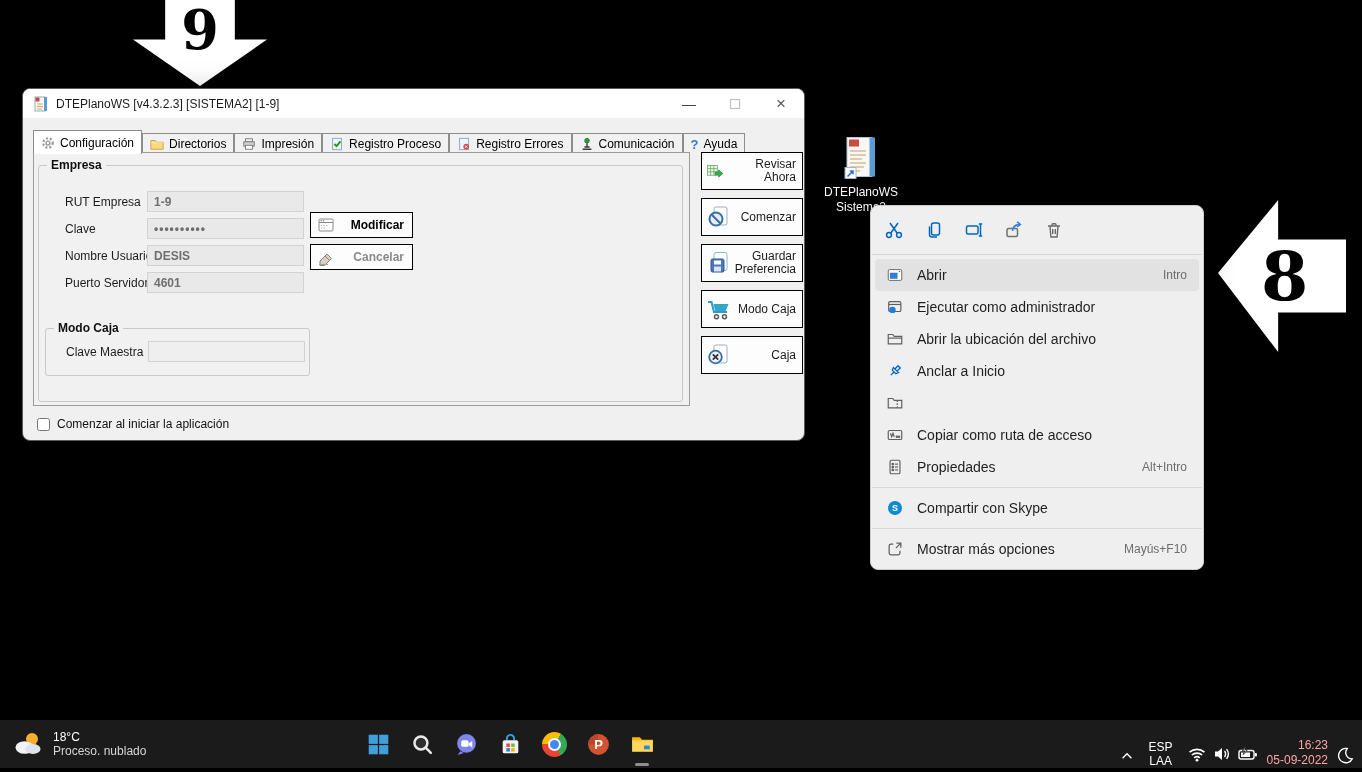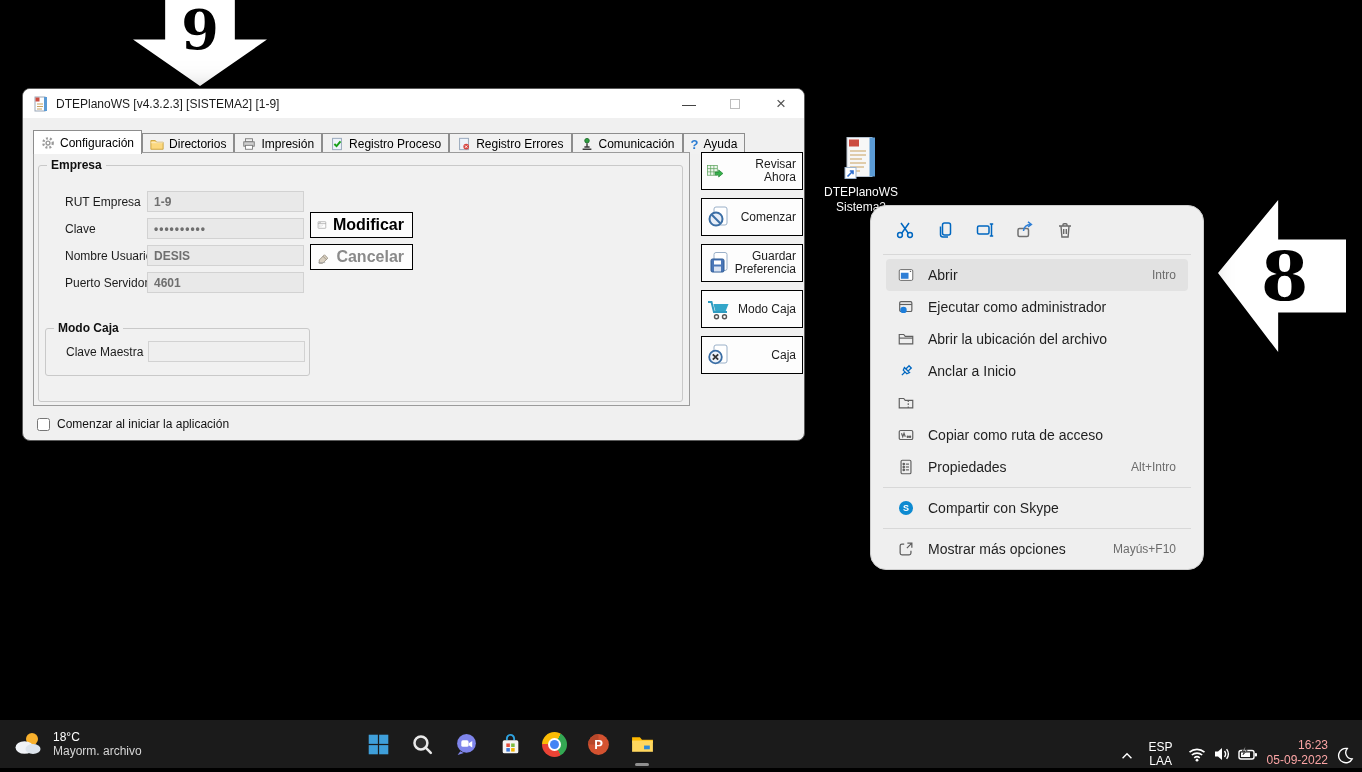--- a/index.html
+++ b/index.html
@@ -36,39 +36,39 @@
   .tab-panel { position:absolute; left:10px; top:63px; width:657px; height:254px;
     border:1px solid #9b9b9b; background:#f1f1f1; }
   .groupbox { position:absolute; border:1px solid #c9c9c9; border-radius:3px; }
   .groupbox > .gb-title { position:absolute; top:-8px; left:8px; background:#f1f1f1; padding:0 4px;
     font-size:12px; font-weight:bold; color:#101010; }
   .fld-label { position:absolute; font-size:12px; color:#1c1c1c; }
   .fld-input { position:absolute; width:157px; height:21px; background:#e9e9e9; border:1px solid #d2d2d2;
     color:#6f6f6f; font-weight:bold; font-size:12px; font-family:"Liberation Sans",sans-serif; padding:0 6px; }
   .btn-classic { position:absolute; width:103px; height:26px; background:#fdfdfd; border:1.5px solid #000;
     display:flex; align-items:center; padding:0 8px 0 6px; gap:6px; }
-  .btn-classic .lbl { margin-left:auto; font-size:16px; font-weight:bold; color:#000; }
+  .btn-classic .lbl { margin-left:auto; font-size:12px; font-weight:bold; color:#000; }
   .btn-classic.disabled .lbl { color:#8a8a8a; }
 
   .side-btn { position:absolute; left:678px; width:102px; height:38px; background:#fdfdfd;
     border:1.5px solid #000; display:flex; align-items:center; padding:0 6px 0 4px; }
   .side-btn .lbl { margin-left:auto; text-align:right; font-size:12px; color:#1c1c1c; line-height:13px; width:62px; }
 
   .startup-row { position:absolute; left:14px; top:328px; display:flex; align-items:center; gap:7px; }
   .startup-row input { width:13px; height:13px; }
   .startup-row .lbl { font-size:12px; color:#111; }
 
   
   .desktop-icon { position:absolute; left:814px; top:136px; width:94px; text-align:center; }
   .desktop-icon .caption { margin-top:1px; font-size:12px; color:#fff; line-height:14px;
     text-shadow:0 1px 2px #000, 0 0 3px #000; }
 
   
   .ctx-menu { position:absolute; left:870px; top:205px; width:334px; background:#efefef;
-    border:1px solid #cdcdcd; border-radius:16px; box-shadow:0 10px 26px rgba(0,0,0,.5); padding:4px 11px; }
+    border:1px solid #cdcdcd; border-radius:8px; box-shadow:0 10px 26px rgba(0,0,0,.5); padding:4px 0; }
   .ctx-actions { height:40px; display:flex; align-items:center; padding-left:3px; }
   .ctx-action { width:40px; height:32px; display:flex; align-items:center; justify-content:center; border-radius:4px; }
   .ctx-sep { height:1px; background:#d8d8d8; margin:4px 1px; }
   .ctx-item { height:32px; margin:0 4px; border-radius:4px; display:flex; align-items:center; padding:0 12px 0 10px; }
   .ctx-item.highlight { background:#e2e2e2; }
   .ctx-item .ico { width:20px; display:flex; justify-content:center; margin-right:12px; }
   .ctx-item .lbl { flex:1; font-size:14px; color:#1f1f1f; }
   .ctx-item .key { font-size:12px; color:#6c6c6c; }
 
   
@@ -420,21 +420,21 @@
 
   <div class="taskbar">
     <div class="weather">
       <svg width="32" height="32" viewBox="0 0 32 32">
           <circle cx="20" cy="11" r="6" fill="#f8b02c"></circle>
           <ellipse cx="12.5" cy="19.5" rx="9" ry="6.3" fill="#f0f3f7"></ellipse>
           <ellipse cx="21" cy="21" rx="7.5" ry="5" fill="#dde4ec"></ellipse>
         </svg>
       <div>
         <div class="t1">18°C</div>
-        <div class="t2">Mayorm. archivo</div>
+        <div class="t2">Proceso. nublado</div>
       </div>
     </div>
 
     <div class="tb-center">
       <div class="tb-icon">
         <svg width="25" height="25" viewBox="0 0 24 24">
             <rect x="2.6" y="2.6" width="8.8" height="8.8" fill="#3f9fda"></rect>
             <rect x="12.6" y="2.6" width="8.8" height="8.8" fill="#3f9fda"></rect>
             <rect x="2.6" y="12.6" width="8.8" height="8.8" fill="#3f9fda"></rect>
             <rect x="12.6" y="12.6" width="8.8" height="8.8" fill="#3f9fda"></rect>

